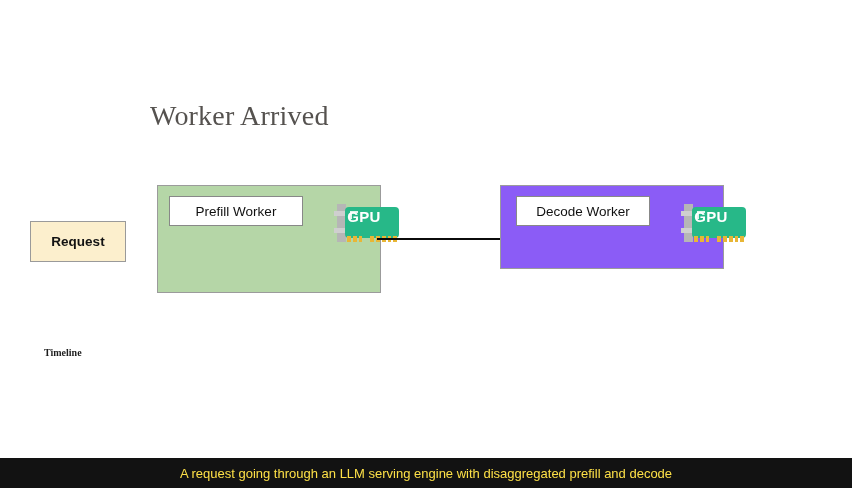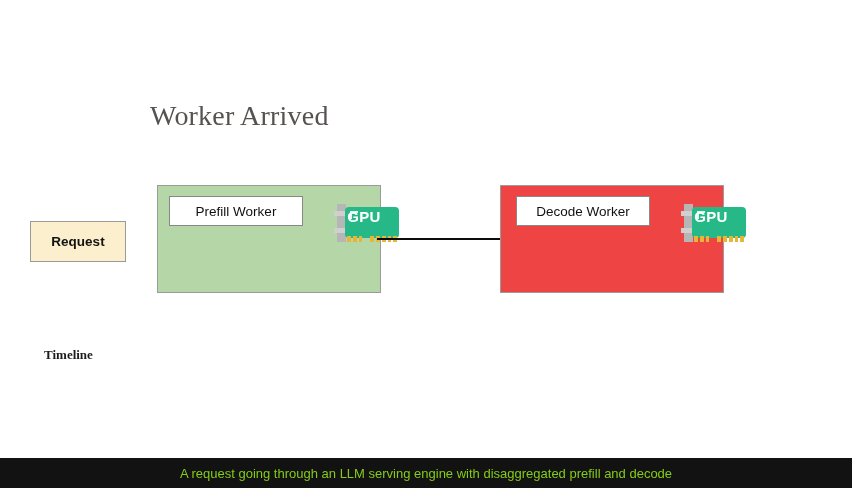--- a/index.html
+++ b/index.html
@@ -46,21 +46,21 @@
     font-family: "Liberation Serif", serif;
     letter-spacing: 0.2px;
     white-space: nowrap;
   }
 
   
   .timeline-label {
     position: absolute;
     left: 44px;
     top: 347px;
-    font-size: 13px;
+    font-size: 10px;
     font-weight: bold;
     color: #1d1d1d;
     font-family: "Liberation Serif", serif;
     white-space: nowrap;
   }
 
   
   .request-chip {
     position: absolute;
     left: 22px;
@@ -90,22 +90,22 @@
     left: 157px;
     top: 185px;
     width: 224px;
     height: 108px;
     background: #b5d6a7;
   }
   .worker.decode {
     left: 500px;
     top: 185px;
     width: 224px;
-    height: 108px;
-    background: #ef4444;
+    height: 84px;
+    background: #8b5cf6;
   }
 
   .worker-label {
     position: absolute;
     left: 11px;
     top: 10px;
     width: 134px;
     height: 30px;
     background: #ffffff;
     border: 1px solid #888888;
@@ -223,21 +223,21 @@
     bottom: 0;
     width: 852px;
     height: 30px;
     background: #121212;
     display: flex;
     align-items: center;
     justify-content: center;
   }
   .caption-text {
     font-size: 13px;
-    color: #84cc16;
+    color: #fde047;
     font-family: "Liberation Sans", sans-serif;
     white-space: nowrap;
   }
 </style>
 </head>
 <body>
 
 <div id="page">
 
 

